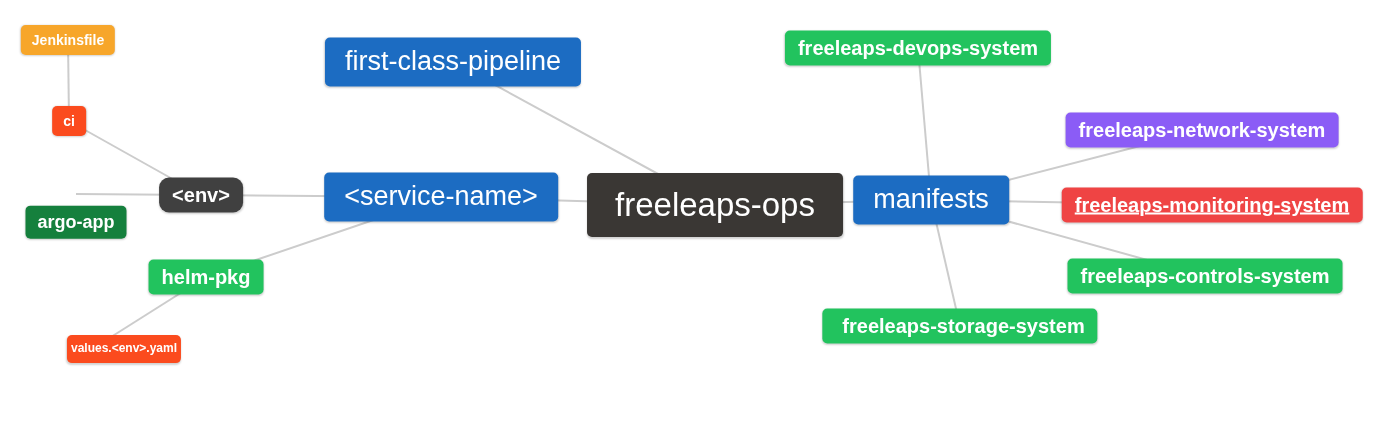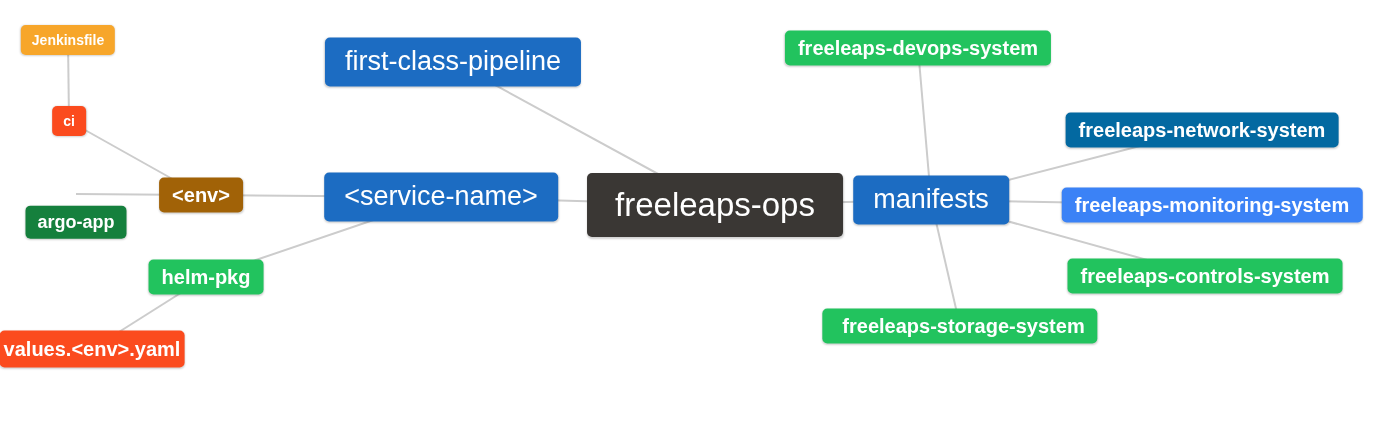--- a/index.html
+++ b/index.html
@@ -34,21 +34,21 @@
     box-shadow: 0 1px 2px rgba(0,0,0,0.18);
     cursor: pointer;
     user-select: none;
   }
   
   .node.xl { font-size: 33px; padding: 13px 28px; font-weight: 400; }
   .node.lg { font-size: 27px; padding: 9px 20px;  font-weight: 400; }
   .node.md { font-size: 20px; padding: 6px 13px;  font-weight: 700; }
   .node.sm { font-size: 14px; padding: 7px 11px;  font-weight: 700; }
   .node.smp { font-size: 18px; padding: 6px 12px; font-weight: 700; }
-  .node.smv { font-size: 20px; padding: 7px 4px; font-weight: 700; }
+  .node.smv { font-size: 12px; padding: 7px 4px; font-weight: 700; margin-left: 32px; }
 </style>
 </head>
 <body>
 
 <div class="canvas">
   <svg class="edges" xmlns="http://www.w3.org/2000/svg">
       <line x1="68" y1="40" x2="69" y2="121" stroke="#cccccc" stroke-width="2"></line>
       <line x1="69" y1="121" x2="201" y2="195" stroke="#cccccc" stroke-width="2"></line>
       <line x1="76" y1="194" x2="201" y2="195" stroke="#cccccc" stroke-width="2"></line>
       <line x1="201" y1="195" x2="441" y2="197" stroke="#cccccc" stroke-width="2"></line>
@@ -60,25 +60,25 @@
       <line x1="931" y1="200" x2="918" y2="48" stroke="#cccccc" stroke-width="2"></line>
       <line x1="931" y1="200" x2="1202" y2="130" stroke="#cccccc" stroke-width="2"></line>
       <line x1="931" y1="200" x2="1212" y2="205" stroke="#cccccc" stroke-width="2"></line>
       <line x1="931" y1="200" x2="1205" y2="276" stroke="#cccccc" stroke-width="2"></line>
       <line x1="931" y1="200" x2="960" y2="326" stroke="#cccccc" stroke-width="2"></line>
     </svg>
 
 <div class="node sm" style="left: 68px; top: 40px; background: rgb(247, 166, 42);">Jenkinsfile</div>
     <div class="node sm" style="left: 69px; top: 121px; background: rgb(251, 75, 30);">ci</div>
     <div class="node smp" style="left: 76px; top: 194px; background: #15803d; margin-top: 28px;">argo-app</div>
-    <div class="node md" style="left: 201px; top: 195px; background: #a16207;">&lt;env&gt;</div>
+    <div class="node md" style="left: 201px; top: 195px; background: #404040; border-radius: 10px;">&lt;env&gt;</div>
     <div class="node md" style="left: 206px; top: 277px; background: rgb(34, 195, 94);">helm-pkg</div>
     <div class="node smv" style="left: 92px; top: 349px; background: rgb(251, 75, 30);">values.&lt;env&gt;.yaml</div>
     <div class="node lg" style="left: 441px; top: 197px; background: rgb(28, 108, 194);">&lt;service-name&gt;</div>
     <div class="node lg" style="left: 453px; top: 62px; background: rgb(28, 108, 194); padding-left: 20px;">first-class-pipeline</div>
     <div class="node xl" style="left: 715px; top: 205px; background: rgb(58, 55, 52);">freeleaps-ops</div>
     <div class="node md" style="left: 918px; top: 48px; background: rgb(34, 195, 94);">freeleaps-devops-system</div>
     <div class="node lg" style="left: 931px; top: 200px; background: rgb(28, 108, 194);">manifests</div>
-    <div class="node md" style="left: 1202px; top: 130px; background: #0369a1;">freeleaps-network-system</div>
-    <div class="node md" style="left: 1212px; top: 205px; background: #3b82f6;">freeleaps-monitoring-system</div>
+    <div class="node md" style="left: 1202px; top: 130px; background: #8b5cf6;">freeleaps-network-system</div>
+    <div class="node md" style="left: 1212px; top: 205px; background: #ef4444; text-decoration: underline;">freeleaps-monitoring-system</div>
     <div class="node md" style="left: 1205px; top: 276px; background: rgb(34, 195, 94);">freeleaps-controls-system</div>
     <div class="node md" style="left: 960px; top: 326px; background: rgb(34, 195, 94); padding-left: 20px;">freeleaps-storage-system</div>
   </div>
 
 </body></html>

